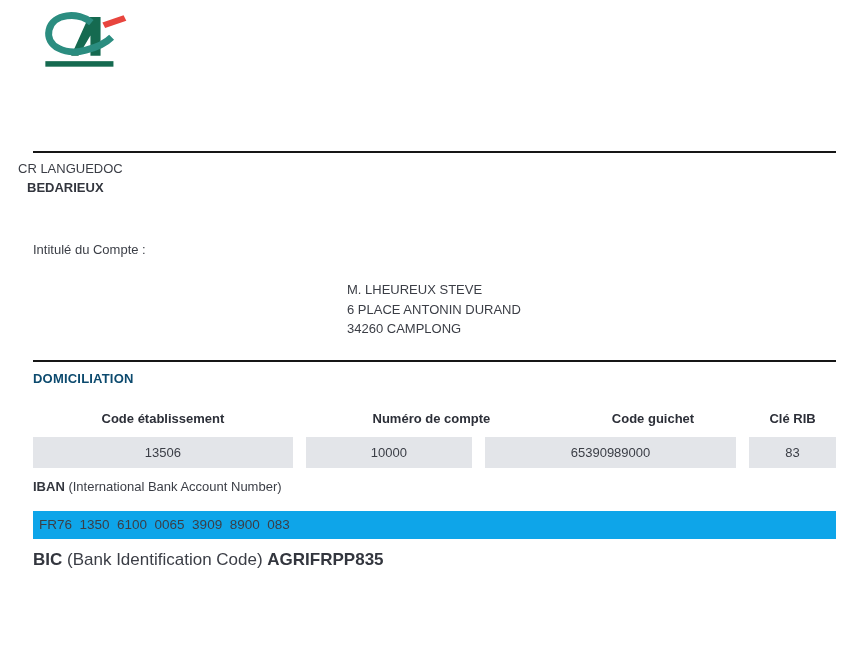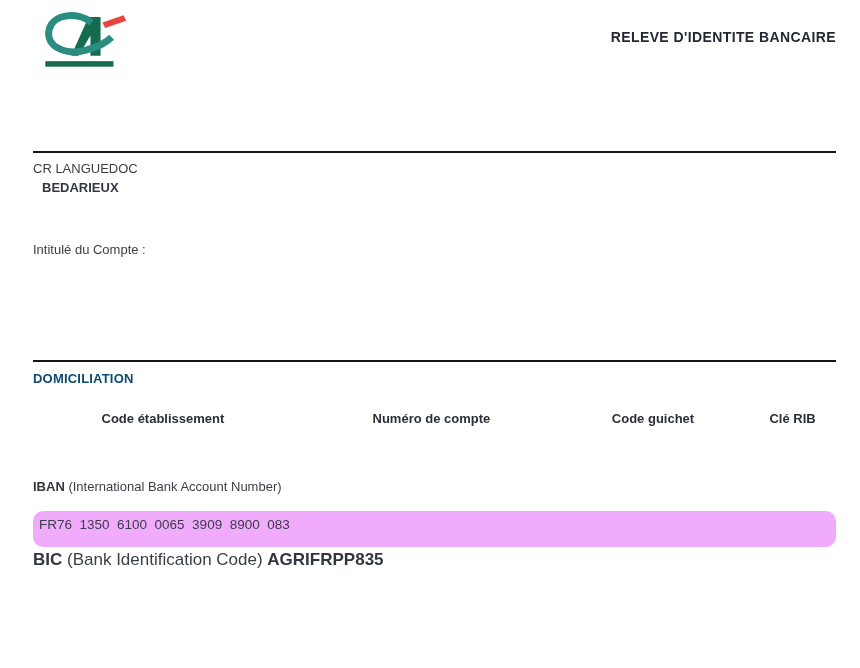--- a/index.html
+++ b/index.html
@@ -37,21 +37,21 @@
   .rule {
     left: 33px;
     width: 803px;
     height: 2px;
     background: #161616;
   }
   .rule-1 { top: 151px; }
   .rule-2 { top: 360px; }
 
   .branch {
-    left: 33px;
+    left: 18px;
     top: 159px;
     font-size: 13px;
     line-height: 19px;
   }
   .branch .city { font-weight: bold; color: #33363e; margin-left: 9px; }
 
   .account-label {
     left: 33px;
     top: 242px;
     font-size: 13px;
@@ -105,23 +105,22 @@
 
   .iban-label {
     left: 33px;
     top: 479px;
     font-size: 13px;
   }
   .iban-bar {
     left: 33px;
     top: 511px;
     width: 803px;
-    height: 36px;
-    background: #f0abfc;
-    border-radius: 10px;
+    height: 28px;
+    background: #0ea5e9;
   }
   .iban-value {
     padding-left: 6px;
     line-height: 28px;
     font-size: 13.5px;
     color: #3b3e46;
     white-space: pre;
   }
   .bic-line {
     left: 33px;
@@ -139,41 +138,51 @@
 
     <polygon points="70,12 93,4 96,10 73,18" fill="#e8453e"></polygon>
 
     <polygon points="36,48 55,6 68,6 68,48 57,48 57,26 44,48" fill="#156a50"></polygon>
 
     <path d="M58 12 C 44 0, 16 2, 12 20 C 8 38, 30 48, 52 42 C 64 39, 74 34, 80 28" stroke="#2b8d80" stroke-width="7.5" fill="none"></path>
 
     <rect x="8" y="54" width="74" height="6" fill="#156a50"></rect>
   </svg>
 
-  <div class="abs doc-title">RELEVE D'IDENTITE BANCAIRE</div>
 
   <div class="abs rule rule-1"></div>
 
   <div class="abs branch">
     <div>CR LANGUEDOC</div>
     <div class="city">BEDARIEUX</div>
   </div>
 
   <div class="abs account-label">Intitulé du Compte :</div>
 
+  <div class="abs address">
+    <div>M. LHEUREUX STEVE</div>
+    <div>6 PLACE ANTONIN DURAND</div>
+    <div>34260 CAMPLONG</div>
+  </div>
 
   <div class="abs rule rule-2"></div>
   <div class="abs section-heading">DOMICILIATION</div>
 
   <div class="abs table-wrap">
     <div class="tbl-row">
       <div class="tbl-head tbl-col-0">Code établissement</div>
       <div class="tbl-head tbl-col-2">Numéro de compte</div>
       <div class="tbl-head tbl-col-1">Code guichet</div>
       <div class="tbl-head tbl-col-3">Clé RIB</div>
+    </div>
+    <div class="tbl-row">
+      <div class="tbl-cell tbl-col-0">13506</div>
+      <div class="tbl-cell tbl-col-1">10000</div>
+      <div class="tbl-cell tbl-col-2">65390989000</div>
+      <div class="tbl-cell tbl-col-3">83</div>
     </div>
   </div>
 
   <div class="abs iban-label">
     <span class="b">IBAN</span><span> (International Bank Account Number)</span>
   </div>
   <div class="abs iban-bar">
     <div class="iban-value">FR76  1350  6100  0065  3909  8900  083</div>
   </div>
 

